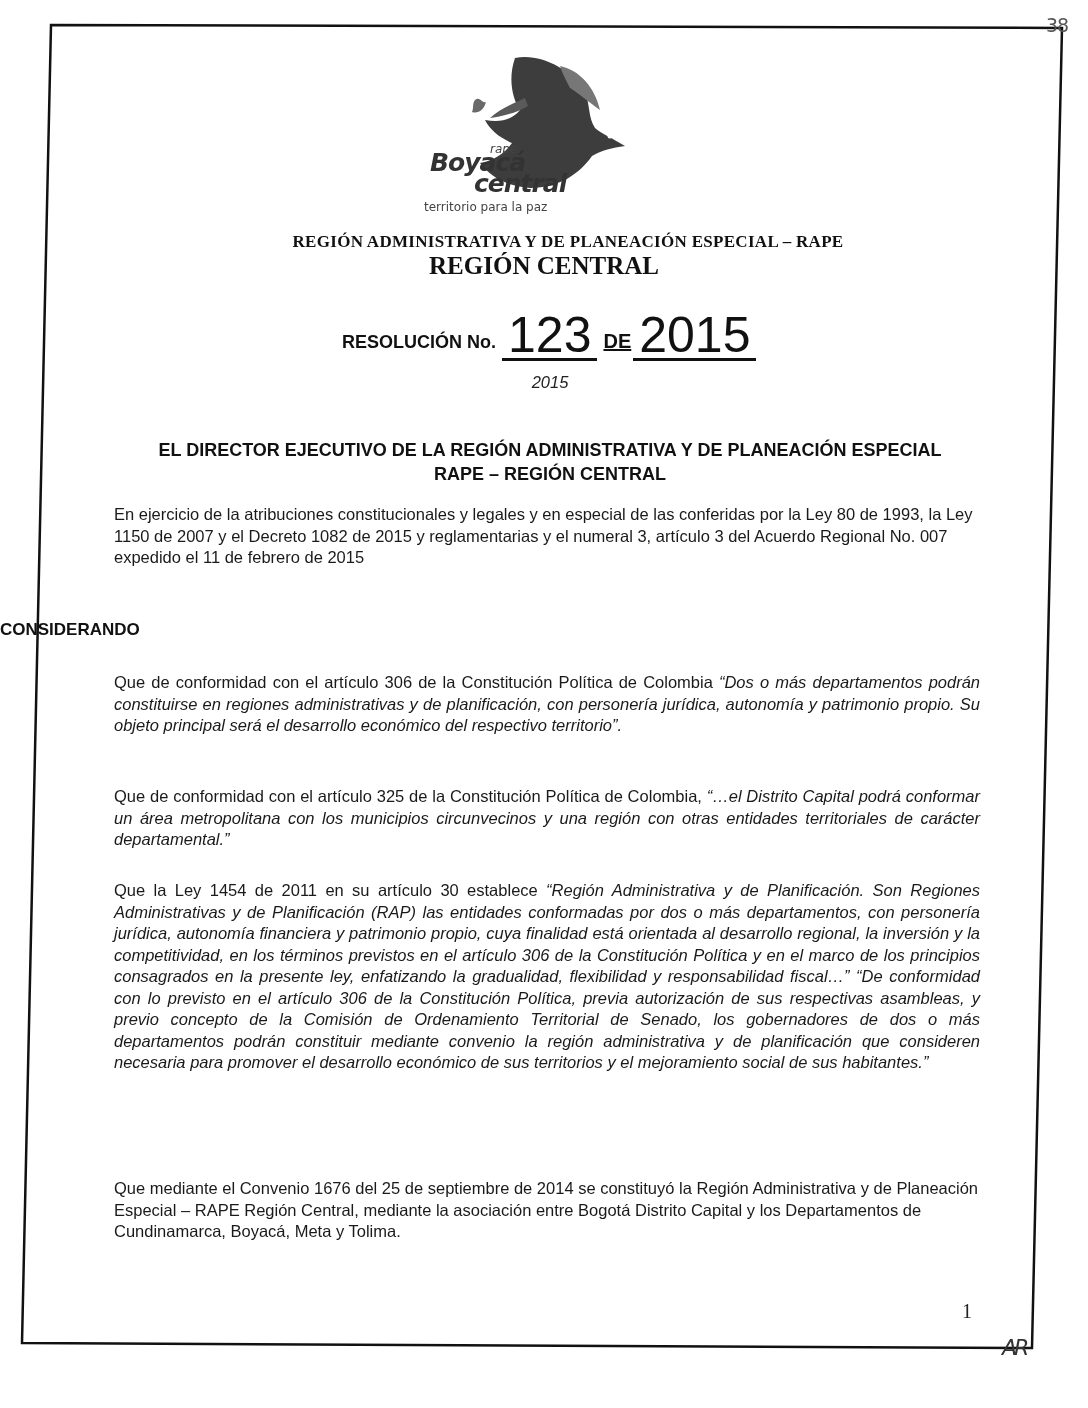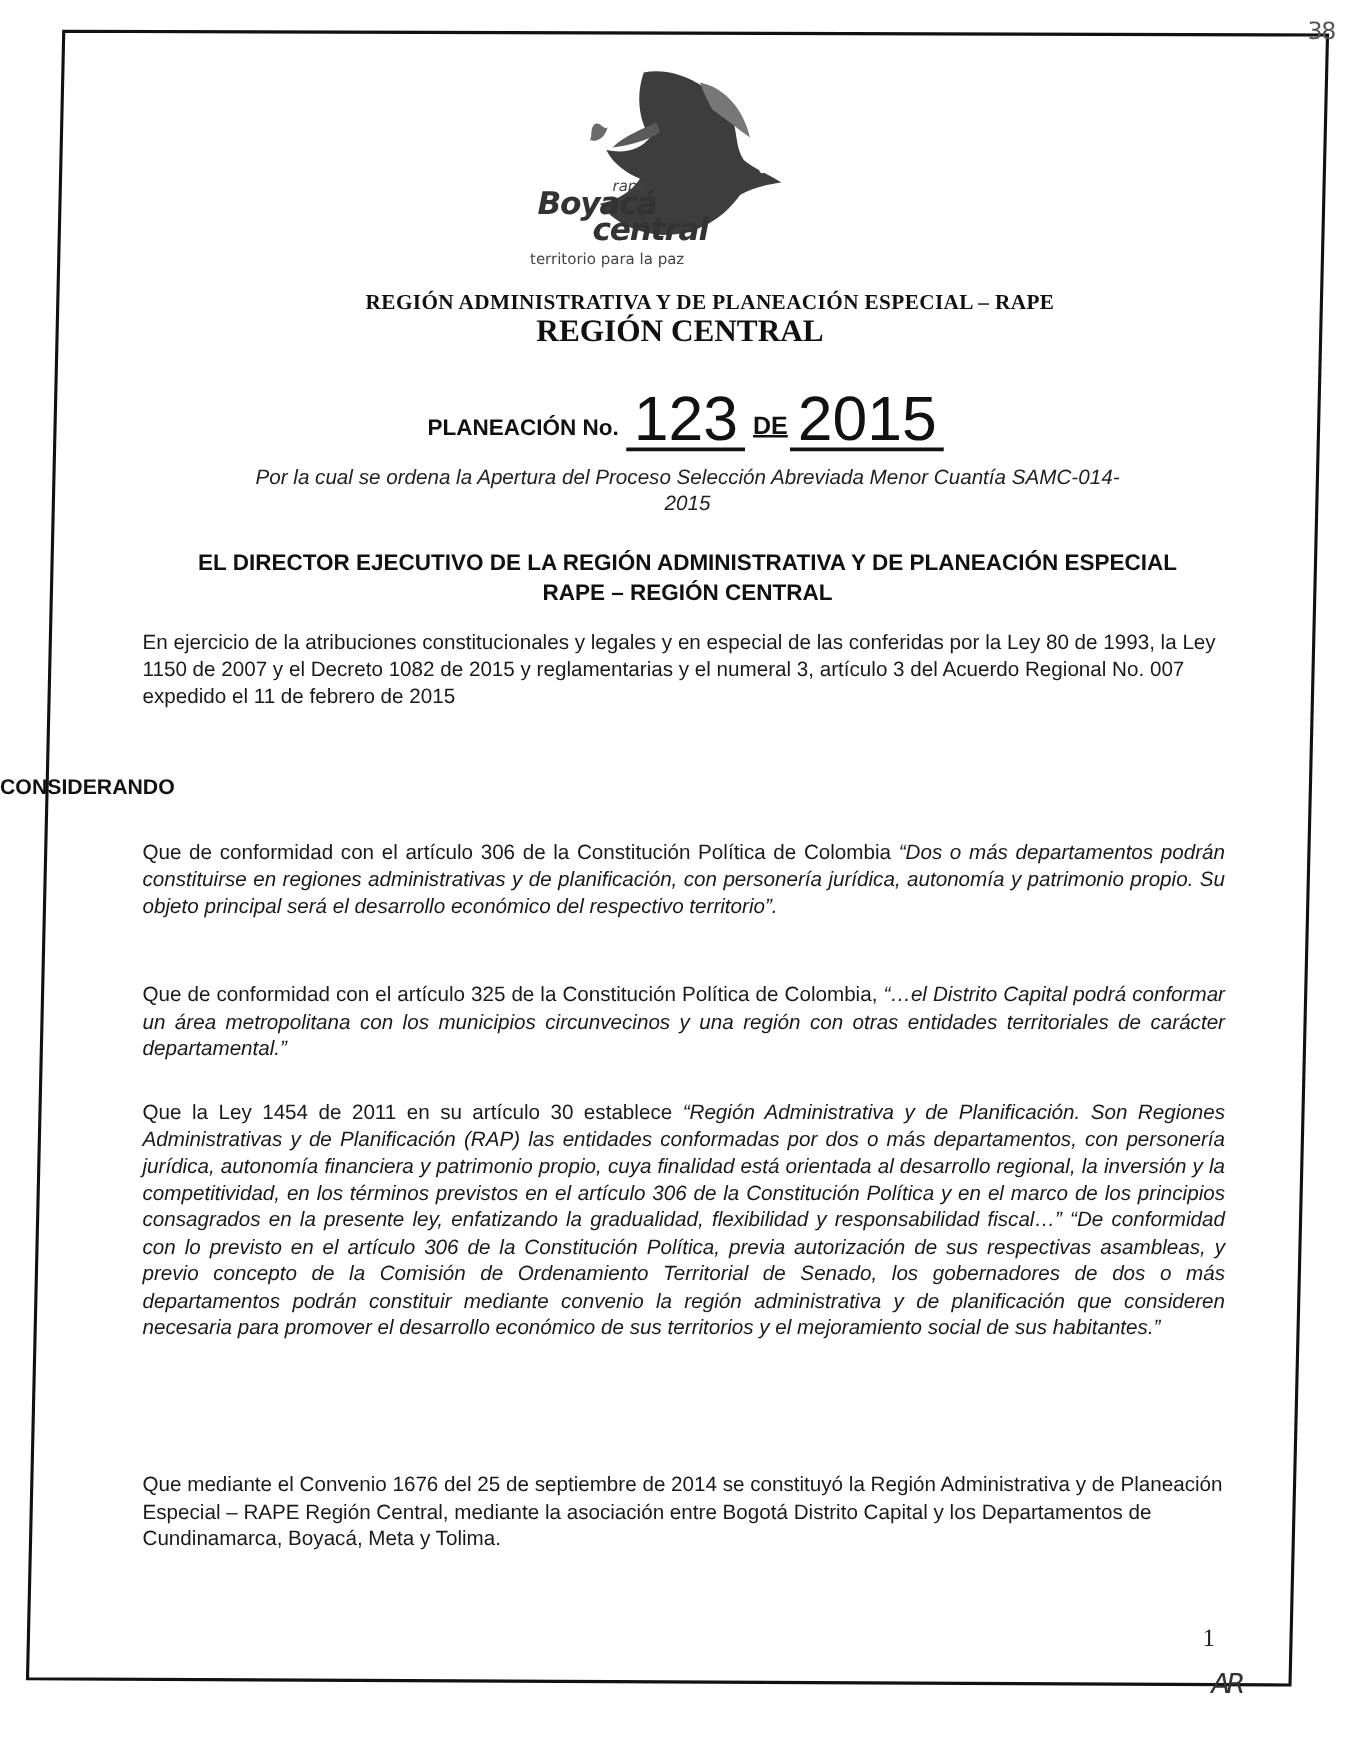--- a/index.html
+++ b/index.html
@@ -1,19 +1,19 @@
 <!DOCTYPE html>
 <html><head>
 <meta charset="utf-8">
 <style>
   html, body { margin: 0; padding: 0; background: #ffffff; }
   body { width: 1088px; height: 1408px; position: relative; overflow: hidden; color: #111; }
   .frame { position: absolute; left: 0; top: 0; width: 1088px; height: 1408px; }
   .ann-top { position: absolute; left: 1046px; top: 14px; font-family: "DejaVu Sans", sans-serif; font-size: 19px; color: #555; letter-spacing: -1px; }
-  .ann-bottom { position: absolute; left: 969px; top: 1335px; font-family: "DejaVu Sans", sans-serif; font-size: 22px; color: #333; font-style: italic; letter-spacing: -3px; }
+  .ann-bottom { position: absolute; left: 1002px; top: 1335px; font-family: "DejaVu Sans", sans-serif; font-size: 22px; color: #333; font-style: italic; letter-spacing: -3px; }
   .page-number { position: absolute; left: 962px; top: 1300px; font-family: "Liberation Serif", serif; font-size: 20px; color: #222; }
 
   .logo { position: absolute; left: 420px; top: 48px; width: 220px; height: 160px; }
   .logo-text { position: absolute; left: 430px; top: 142px; }
   .logo-rape { position: absolute; left: 462px; top: 0px; font-family: "DejaVu Sans", sans-serif; font-style: italic; font-size: 12px; color: #444; margin-left: 28px; }
   .logo-region { position: absolute; left: 0; top: 6px; font-family: "DejaVu Sans", sans-serif; font-style: italic; font-weight: bold; font-size: 25px; color: #333; letter-spacing: -1px; white-space: nowrap; }
   .logo-central { position: absolute; left: 44px; top: 27px; font-family: "DejaVu Sans", sans-serif; font-style: italic; font-weight: bold; font-size: 25px; color: #333; letter-spacing: -1px; white-space: nowrap; }
   .logo-tag { position: absolute; left: -6px; top: 58px; font-family: "DejaVu Sans", sans-serif; font-size: 12px; color: #444; white-space: nowrap; }
 
   .center { position: absolute; left: 0; width: 1088px; text-align: center; white-space: nowrap; }
@@ -60,25 +60,24 @@
     <span class="logo-region">Boyacá</span>
     <span class="logo-central">central</span>
     <span class="logo-tag">territorio para la paz</span>
   </div>
 </div>
 
 <div class="center h-rape">REGIÓN ADMINISTRATIVA Y DE PLANEACIÓN ESPECIAL – RAPE</div>
 <div class="center h-central">REGIÓN CENTRAL</div>
 
 <div class="resol">
-  <span class="lbl">PLANEACIÓN No.</span><span class="num">123</span><span class="de">DE</span><span class="num" style="margin-left:2px">2015</span>
+  <span class="lbl">RESOLUCIÓN No.</span><span class="num">123</span><span class="de">DE</span><span class="num" style="margin-left:2px">2015</span>
 </div>
 
 <div class="subtitle">
-  <div>Por la cual se ordena la Apertura del Proceso Selección Abreviada Menor Cuantía SAMC-014-</div>
   <div>2015</div>
 </div>
 
 <div class="director">
   <div>EL DIRECTOR EJECUTIVO DE LA REGIÓN ADMINISTRATIVA Y DE PLANEACIÓN ESPECIAL</div>
   <div>RAPE – REGIÓN CENTRAL</div>
 </div>
 
 <div class="para p-intro">En ejercicio de la atribuciones constitucionales y legales y en especial de las conferidas por la Ley 80 de 1993, la Ley 1150 de 2007  y el Decreto 1082 de 2015 y reglamentarias y el numeral 3, artículo 3 del Acuerdo Regional No. 007 expedido el 11 de febrero de 2015</div>
 

